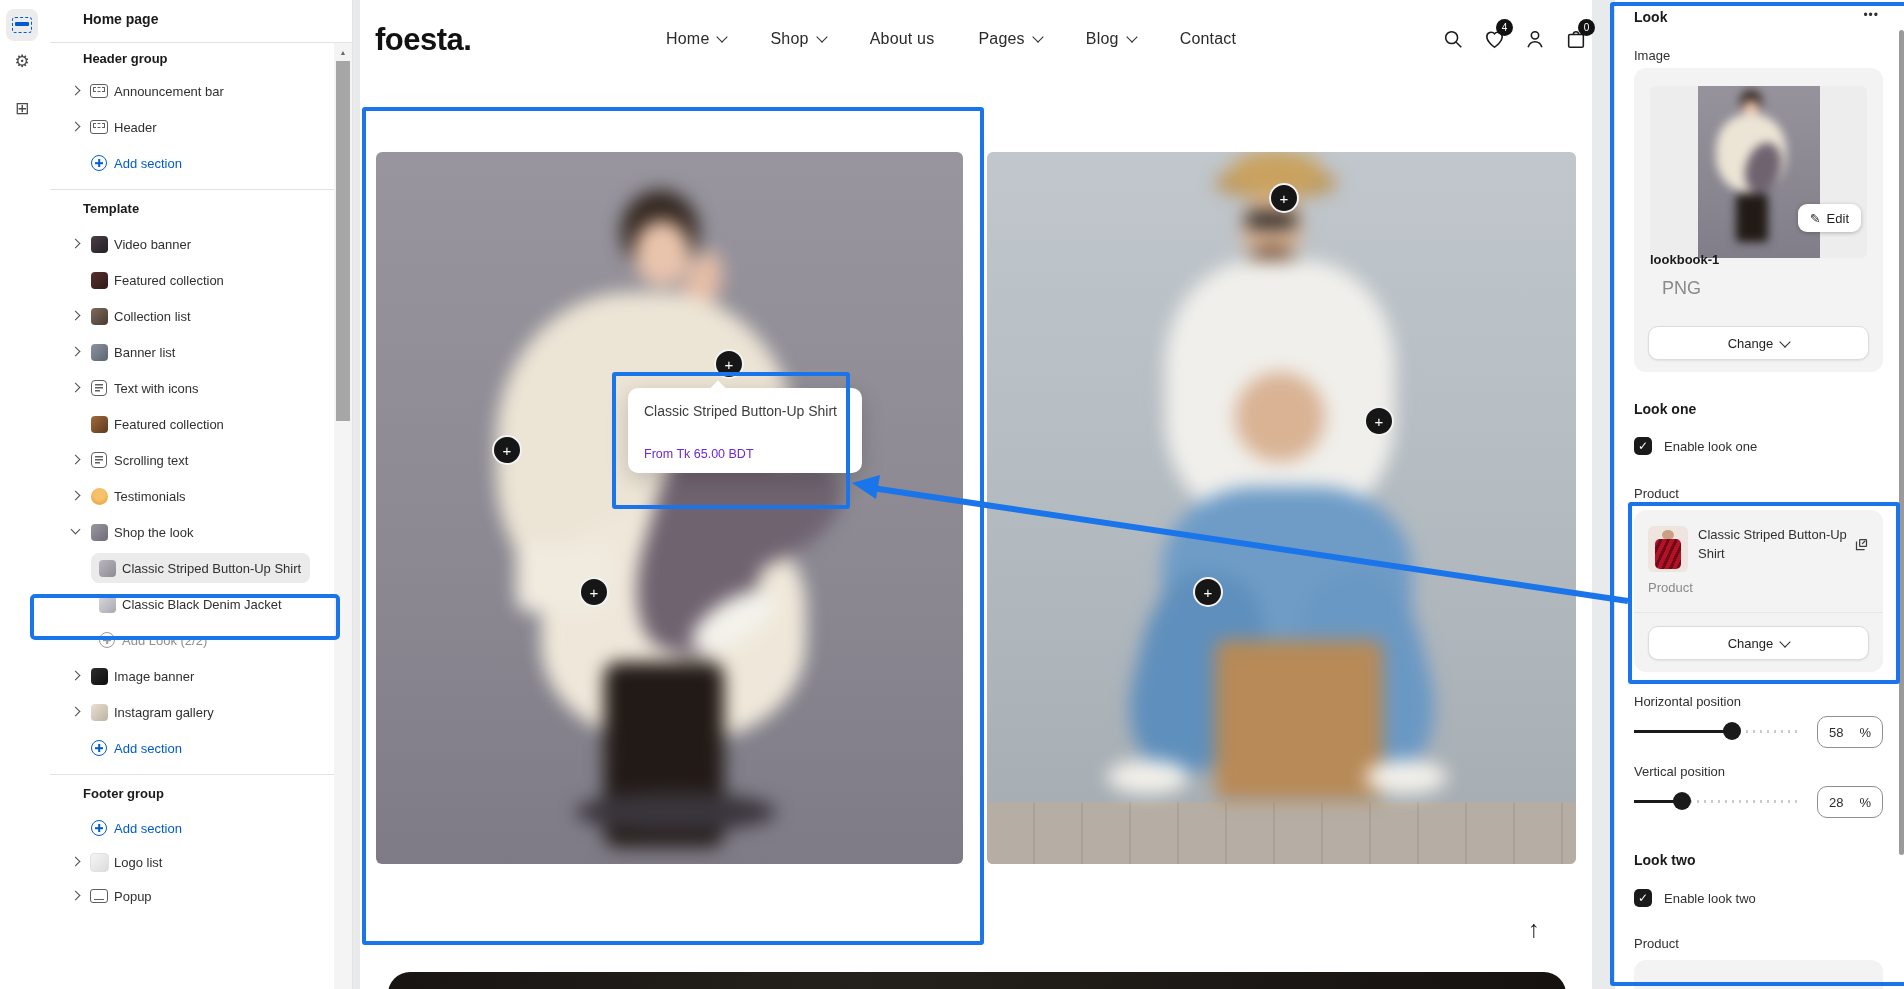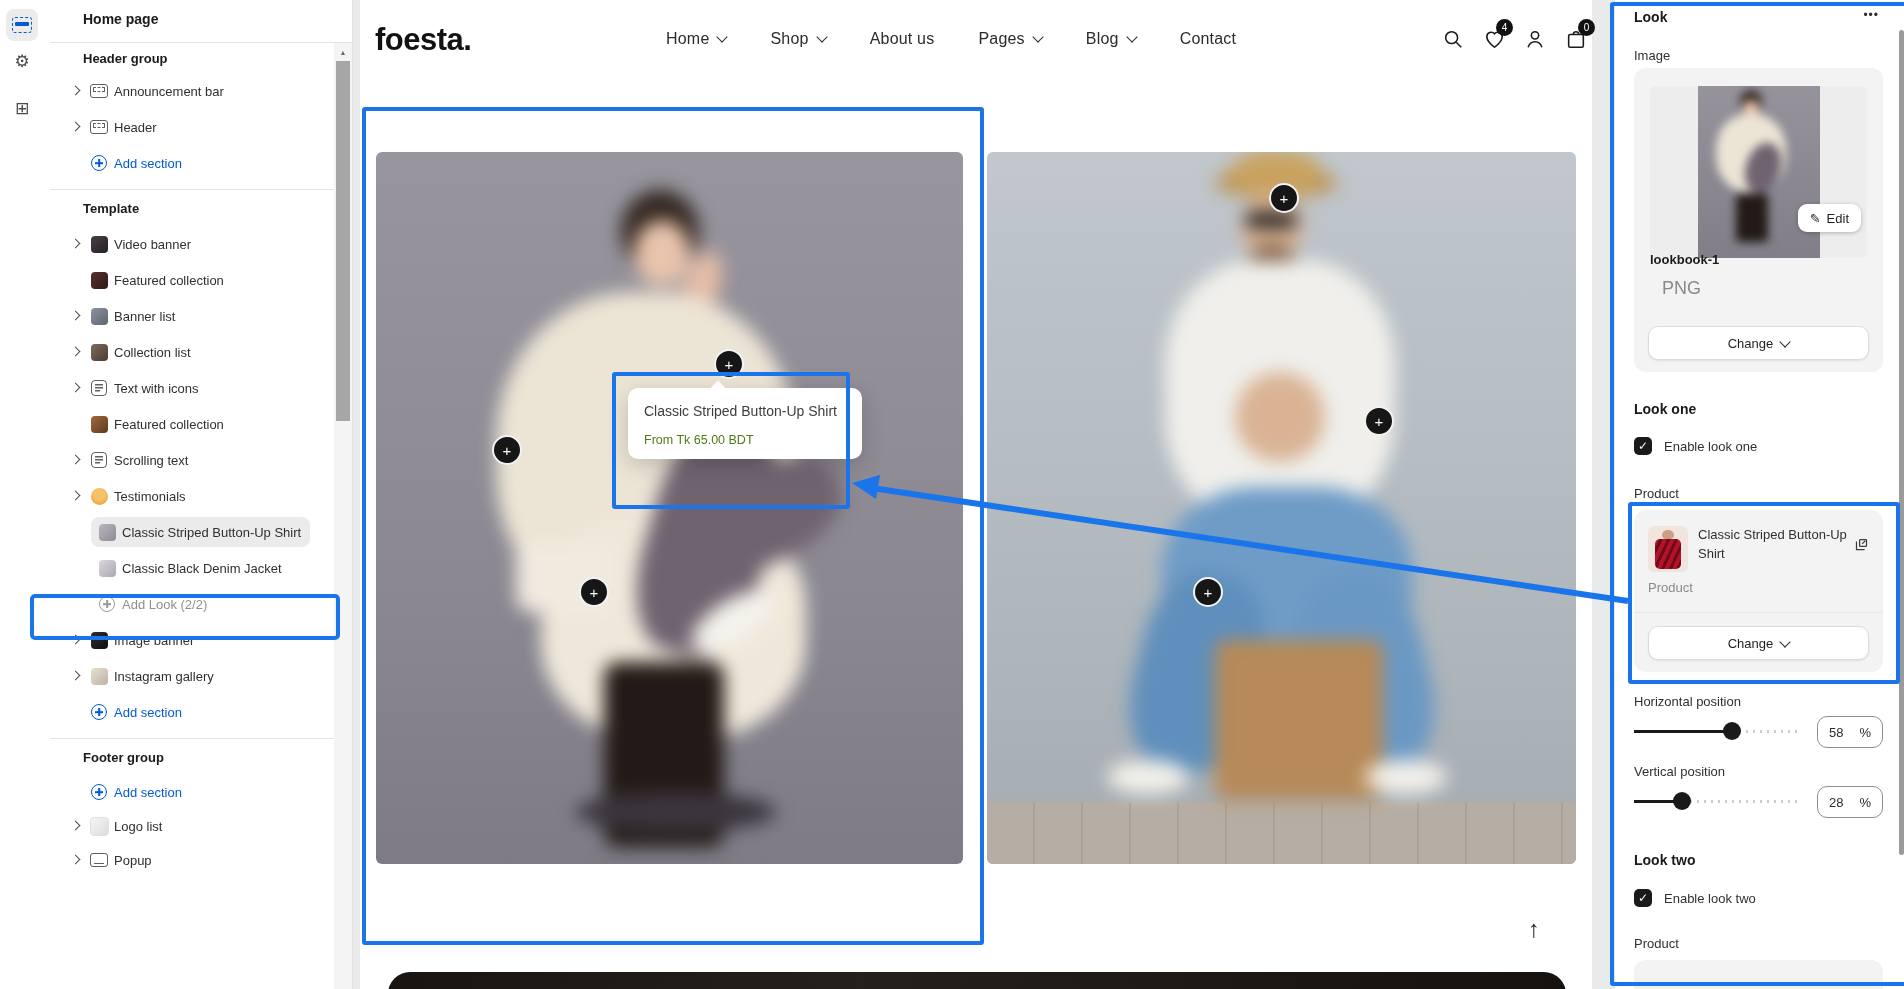--- a/index.html
+++ b/index.html
@@ -73,21 +73,21 @@
   .photo{position:absolute;top:152px;height:712px;border-radius:6px;overflow:hidden;}
   #photoL{left:16px;width:587px;background:linear-gradient(180deg,#98959e,#8b8892 60%,#7e7b86);}
   #photoR{left:627px;width:589px;background:linear-gradient(180deg,#c1c7cc,#b2bac0 55%,#a5acb1);}
   .blobs{position:absolute;inset:-10px;filter:blur(9px);}
   .b{position:absolute;border-radius:50%;}
   .floor{position:absolute;left:0;right:0;bottom:0;height:62px;background:repeating-linear-gradient(90deg,#b6aea4 0 46px,#aaa298 46px 48px);}
   .hotspot{position:absolute;width:26px;height:26px;border-radius:50%;background:#161616;border:2px solid rgba(255,255,255,.95);color:#fff;display:flex;align-items:center;justify-content:center;font-size:15px;line-height:1;z-index:5;}
   .tooltip{position:absolute;left:268px;top:388px;width:202px;background:#fff;border-radius:10px;box-shadow:0 6px 22px rgba(0,0,0,.18);padding:13px 16px 12px;z-index:6;}
   .tooltip .tt-caret{position:absolute;top:-5px;left:84px;width:12px;height:12px;background:#fff;transform:rotate(45deg);}
   .tt-title{font-size:14px;color:#3d3d3d;line-height:1.45;}
-  .tt-price{font-size:12.5px;color:#4d7c0f;margin-top:12px;}
+  .tt-price{font-size:12.5px;color:#6d28d9;margin-top:26px;}
   .nextsec{position:absolute;left:28px;top:972px;width:1178px;height:30px;border-radius:22px 22px 0 0;background:linear-gradient(90deg,#191512,#24201c 40%,#15120f);}
   .scrolltop{position:absolute;left:1168px;top:915px;font-size:24px;color:#1a1a1a;}
   
   .panel{position:absolute;left:1614px;top:0;width:290px;height:989px;background:#fff;border-left:1px solid #e3e3e3;}
   .p-abs{position:absolute;left:19px;right:22px;}
   .p-title{font-size:14px;font-weight:700;color:#1a1a1a;}
   .p-ellipsis{position:absolute;right:26px;top:8px;font-size:12px;letter-spacing:1px;color:#2f2f2f;}
   .p-label{font-size:13px;color:#303030;}
   .card{background:#f3f3f3;border-radius:12px;}
   .imgzone{position:absolute;left:16px;right:16px;top:18px;height:172px;background:#ededee;border-radius:6px;display:flex;justify-content:center;}
@@ -181,38 +181,38 @@
         <span class="icobox">
             <span class="th th-feat1"></span>
           </span>
         <span class="lbl">Featured collection</span>
       </div>
       <div class="row">
         <span class="chevbox">
             <span class="chev"></span>
           </span>
         <span class="icobox">
+            <span class="th th-collection"></span>
+          </span>
+        <span class="lbl">Collection list</span>
+      </div>
+      <div class="row">
+        <span class="chevbox">
+            <span class="chev"></span>
+          </span>
+        <span class="icobox">
             <span class="th th-banner"></span>
           </span>
         <span class="lbl">Banner list</span>
       </div>
       <div class="row">
         <span class="chevbox">
             <span class="chev"></span>
           </span>
         <span class="icobox">
-            <span class="th th-collection"></span>
-          </span>
-        <span class="lbl">Collection list</span>
-      </div>
-      <div class="row">
-        <span class="chevbox">
-            <span class="chev"></span>
-          </span>
-        <span class="icobox">
             <span class="ic-doc"></span>
           </span>
         <span class="lbl">Text with icons</span>
       </div>
       <div class="row">
         <span class="chevbox"></span>
         <span class="icobox">
             <span class="th th-feat2"></span>
           </span>
         <span class="lbl">Featured collection</span>
@@ -227,20 +227,29 @@
         <span class="lbl">Scrolling text</span>
       </div>
       <div class="row">
         <span class="chevbox">
             <span class="chev"></span>
           </span>
         <span class="icobox">
             <span class="th-avatar"></span>
           </span>
         <span class="lbl">Testimonials</span>
+      </div>
+      <div class="row">
+        <span class="chevbox">
+            <span class="chev down"></span>
+          </span>
+        <span class="icobox">
+            <span class="th th-look"></span>
+          </span>
+        <span class="lbl">Shop the look</span>
       </div>
       <div class="row child">
         <div class="pill"></div>
         <span class="icobox">
             <span class="th th-lookchild"></span>
           </span>
         <span class="lbl">Classic Striped Button-Up Shirt</span>
       </div>
       <div class="row child">
         <span class="icobox">

